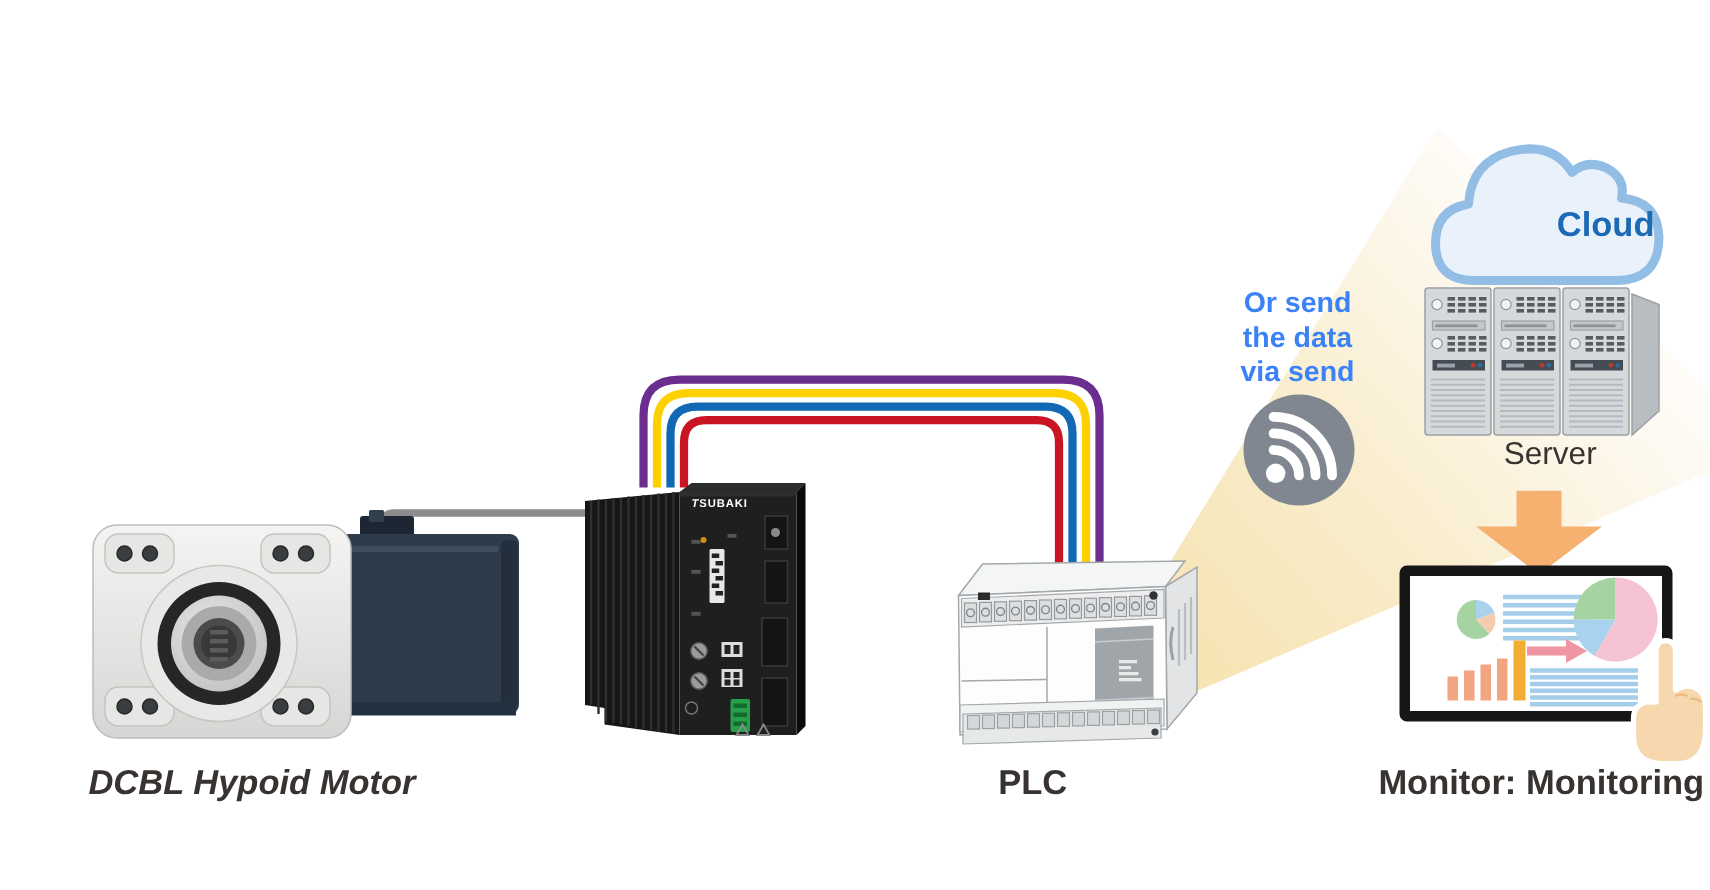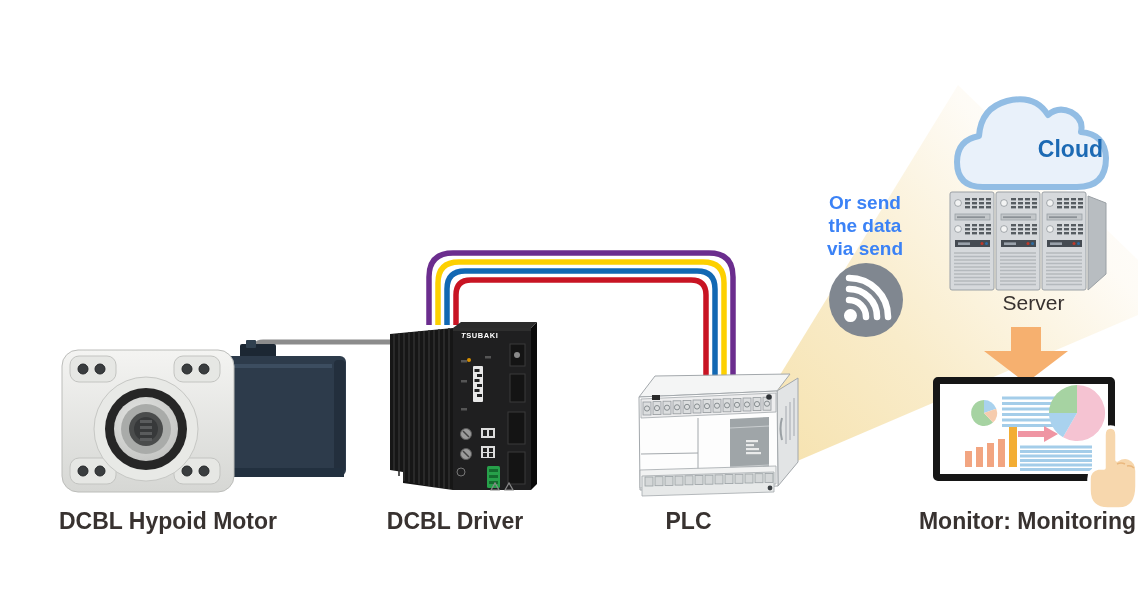--- a/index.html
+++ b/index.html
@@ -506,18 +506,17 @@
           <line x1="80" y1="85.5" x2="152" y2="85.5"></line>
       </g>
     </svg>
   </div>
 
   <svg class="abs" style="left:1083px;top:424px;" width="57" height="88" viewBox="0 0 57 88">
     <path d="M21,44 L21,11 Q21,3 27.5,3 Q34,3 34,11 L34,36 Q40,32 46,34 Q54,37 54,47 L54,62 Q54,85 36,85 L25,85 Q6,85 6,66 L6,55 Q6,46 15,44 Z" fill="#f7d7ad" stroke="#ffffff" stroke-width="3.5" stroke-linejoin="round"></path>
     <path d="M34,40 Q38,38 42,40 M44,42 Q48,41 51,44" fill="none" stroke="#eab87f" stroke-width="1.5"></path>
   </svg>
 
-  <div class="abs label" style="left:43px;width:250px;">DCBL Hypoid Motor</div>
-  <div class="abs label" style="left:355px;width:200px;">DCBL Driver</div>
+  <div class="abs label" style="left:43px;width:250px;font-style:italic;">DCBL Hypoid Motor</div>
   <div class="abs label" style="left:616px;width:145px;">PLC</div>
   <div class="abs label" style="left:905px;width:245px;">Monitor: Monitoring</div>
 
 </div>
 
 </body></html>

